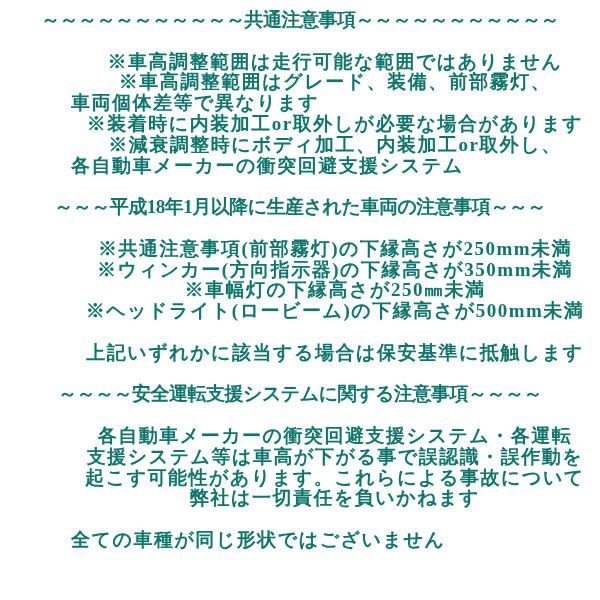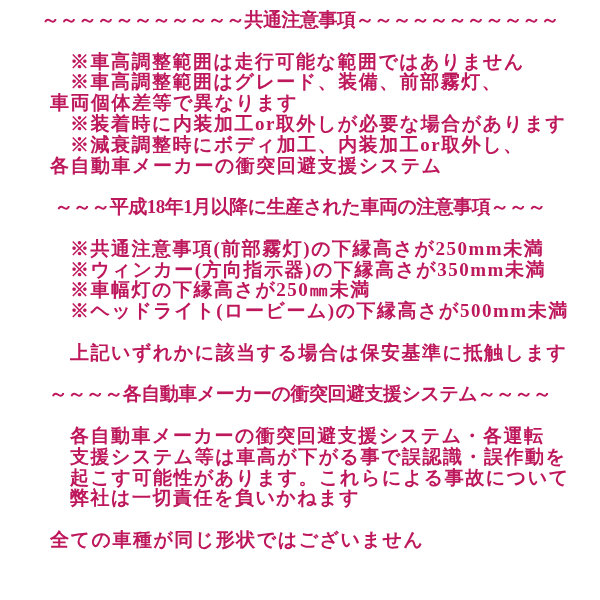--- a/index.html
+++ b/index.html
@@ -14,48 +14,48 @@
     padding-top: 10px;
     font-family: "Liberation Serif", "DejaVu Serif", serif;
     font-weight: 600;
     color: #000000;
     font-size: 19px;
     line-height: 20.8px;
     letter-spacing: 1.5px;
     white-space: nowrap;
   }
   .line { height: 20.8px; overflow: visible; }
-  .line-body   { padding-left: 70px; }
-  .line-indent { padding-left: 50px; }
+  .line-body   { padding-left: 70px; text-align: center; }
+  .line-indent { padding-left: 71px; }
   .line-header { text-align: center; letter-spacing: -0.5px; }
   .line-blank  { }
 </style>
 </head>
 <body>
 
-<main class="doc" id="notice-doc" style="background: rgb(255, 255, 255); color: #be185d;">
+<main class="doc" id="notice-doc" style="background: rgb(255, 255, 255); color: #0f766e;">
     <div class="line line-header">～～～～～～～～～～～共通注意事項～～～～～～～～～～～</div>
     <div class="line line-blank"></div>
     <div class="line line-body">※車高調整範囲は走行可能な範囲ではありません</div>
     <div class="line line-body">※車高調整範囲はグレード、装備、前部霧灯、</div>
     <div class="line line-indent">車両個体差等で異なります</div>
     <div class="line line-body">※装着時に内装加工or取外しが必要な場合があります</div>
     <div class="line line-body">※減衰調整時にボディ加工、内装加工or取外し、</div>
     <div class="line line-indent">各自動車メーカーの衝突回避支援システム</div>
     <div class="line line-blank"></div>
     <div class="line line-header">～～～平成18年1月以降に生産された車両の注意事項～～～</div>
     <div class="line line-blank"></div>
     <div class="line line-body">※共通注意事項(前部霧灯)の下縁高さが250mm未満</div>
     <div class="line line-body">※ウィンカー(方向指示器)の下縁高さが350mm未満</div>
     <div class="line line-body">※車幅灯の下縁高さが250㎜未満</div>
     <div class="line line-body">※ヘッドライト(ロービーム)の下縁高さが500mm未満</div>
     <div class="line line-blank"></div>
     <div class="line line-body">上記いずれかに該当する場合は保安基準に抵触します</div>
     <div class="line line-blank"></div>
-    <div class="line line-header">～～～～各自動車メーカーの衝突回避支援システム～～～～</div>
+    <div class="line line-header">～～～～安全運転支援システムに関する注意事項～～～～</div>
     <div class="line line-blank"></div>
     <div class="line line-body">各自動車メーカーの衝突回避支援システム・各運転</div>
     <div class="line line-body">支援システム等は車高が下がる事で誤認識・誤作動を</div>
     <div class="line line-body">起こす可能性があります。これらによる事故について</div>
     <div class="line line-body">弊社は一切責任を負いかねます</div>
     <div class="line line-blank"></div>
     <div class="line line-indent">全ての車種が同じ形状ではございません</div>
   </main>
 
 </body></html>

